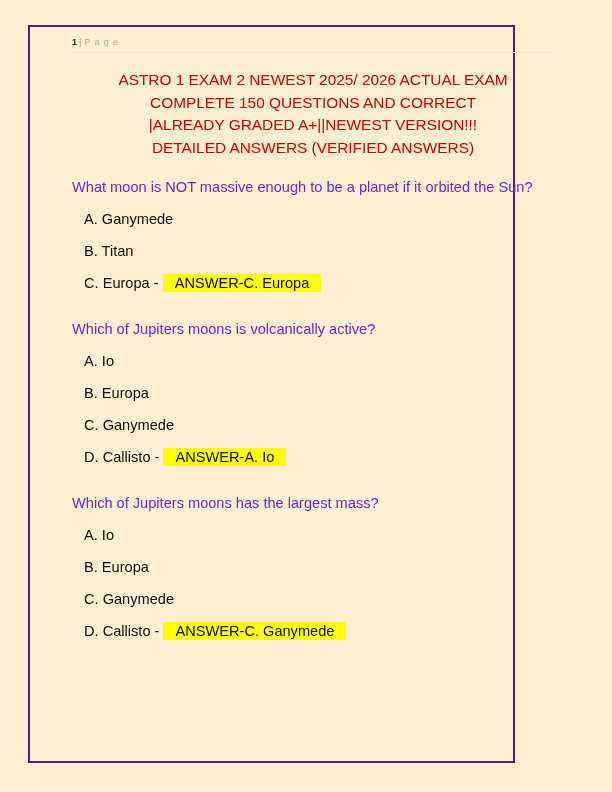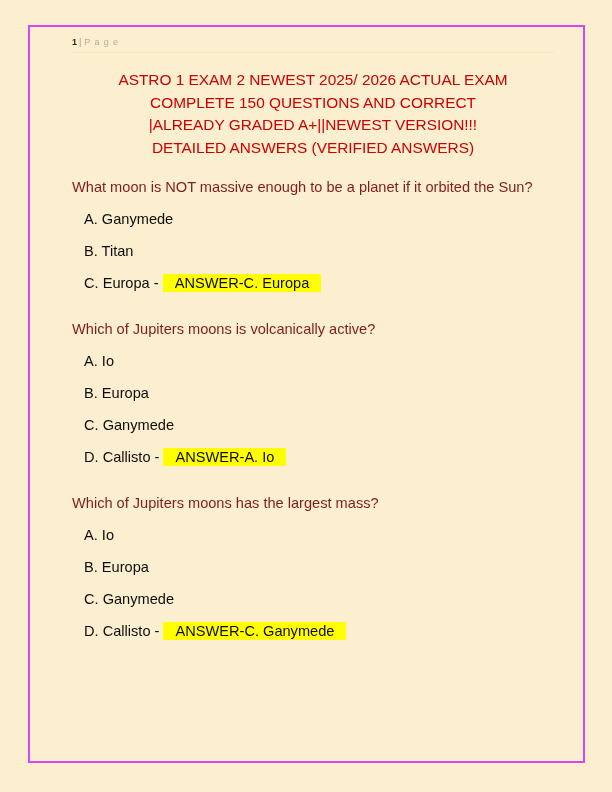--- a/index.html
+++ b/index.html
@@ -10,23 +10,23 @@
     width: 612px;
     height: 792px;
     background: #fcefcf;
     font-family: "Liberation Sans", sans-serif;
     overflow: hidden;
   }
   .page-frame {
     position: absolute;
     left: 28px;
     top: 25px;
-    width: 557px;
+    width: 487px;
     height: 738px;
-    border: 2px solid #d946ef;
+    border: 2px solid #4c1d95;
     box-sizing: border-box;
     background: #fcefcf;
   }
   .page-inner {
     position: absolute;
     left: 42px;
     top: 10px;
     width: 482px;
   }
   .page-header {
@@ -62,21 +62,21 @@
     padding: 0 2px;
   }
   .doc-title .tline {
     display: block;
   }
   .qblock {
     margin-bottom: 22px;
   }
   .qtext {
     font-size: 14.6px;
-    color: #7f1d1d;
+    color: #6d28d9;
     line-height: 24px;
     margin: 0 0 8px 0;
   }
   .opt {
     font-size: 14.6px;
     color: #0d0d0d;
     line-height: 24px;
     margin: 0 0 8px 12px;
     white-space: nowrap;
   }

